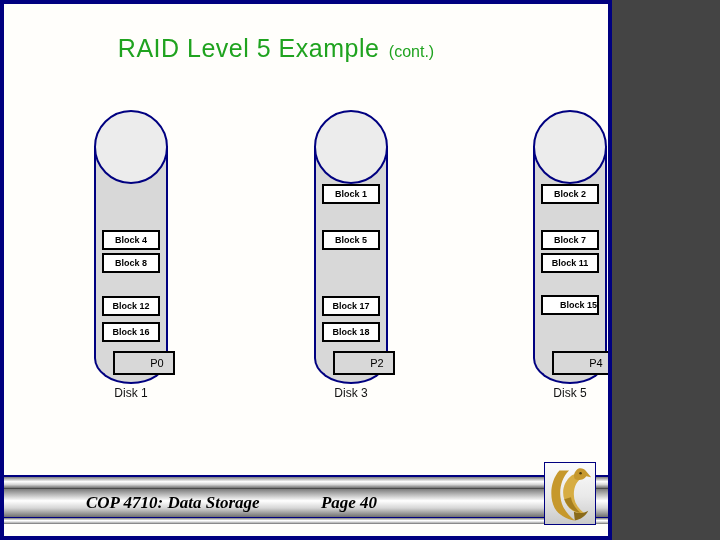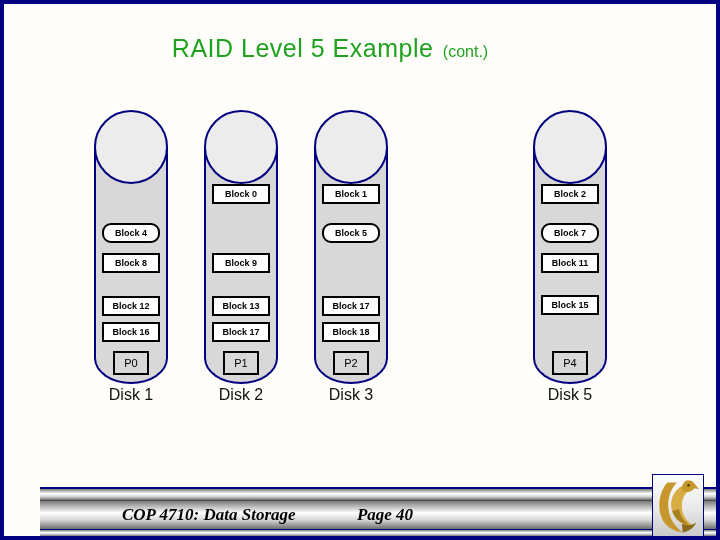--- a/index.html
+++ b/index.html
@@ -1,18 +1,18 @@
 <!DOCTYPE html>
 <html><head>
 <meta charset="utf-8">
 <style>
   html,body { margin:0; padding:0; background:#444; }
   #slide {
     position:relative;
-    width:720px; height:540px;
+    width:612px; height:540px;
     background:#fffefb;
     border:4px solid #000080;
     box-sizing:border-box;
     overflow:hidden;
     font-family:"Liberation Sans", sans-serif;
   }
 
   
   .title {
     position:absolute; top:30px; left:0; width:100%;
@@ -45,40 +45,40 @@
     border:2px solid #000080; border-radius:50%;
     z-index:2;
   }
   .blk {
     position:absolute; left:8px; width:54px; height:16px;
     background:#ffffff; border:2px solid #000000;
     font-size:9px; font-weight:bold; line-height:16px; text-align:center;
     color:#000; z-index:3; white-space:nowrap;
   }
   .r1  { top:74px; }
-  .r2  { top:113px;border-radius:9px; }
+  .r2  { top:120px; }
   .r3  { top:143px; }
   .r4  { top:186px; }
-  .r4b { top:185px; }
+  .r4b { top:185px;text-align:right; }
   .r5  { top:212px; }
   .pbox {
     position:absolute; left:19px; top:241px; width:32px; height:20px;
     background:#d8d8d8; border:2px solid #000000;
     font-size:11px; line-height:20px; text-align:center;
-    color:#000; z-index:3;
+    color:#000; z-index:3;padding-left:26px;
   }
   .disk-label {
     position:absolute; left:0; top:276px; width:100%;
-    text-align:center; font-size:16px; color:#111; z-index:3;
+    text-align:center; font-size:12px; color:#111; z-index:3;
   }
   .d1 { left:90px; } .d2 { left:200px; } .d3 { left:310px; }
   .d4 { left:420px; } .d5 { left:529px; }
 
   
-  .footer { position:absolute; left:0; right:0; bottom:0; z-index:4;margin-left:36px; }
+  .footer { position:absolute; left:0; right:0; bottom:12px; z-index:4; }
   .grad {
     background:linear-gradient(180deg,#7c7c7c 0%,#ffffff 42%,#d6d6d6 68%,#6f6f6f 100%);
   }
   .bar-thin-top { height:11px; border-top:2px solid #000080; border-bottom:1px solid #4a4a4a; }
   .bar-main {
     height:28px; border-bottom:1px solid #000080;
     display:flex; align-items:center;
     font-family:"Liberation Serif", serif;
     font-style:italic; font-weight:bold; font-size:17px; color:#000;
     position:relative;
@@ -112,31 +112,20 @@
     <div class="cyl-bottom"></div>
     <div class="cyl-top"></div>
     <div class="blk r2">Block 4</div>
     <div class="blk r3">Block 8</div>
     <div class="blk r4">Block 12</div>
     <div class="blk r5">Block 16</div>
     <div class="pbox">P0</div>
     <div class="disk-label">Disk 1</div>
   </div>
 
-  <div class="disk-col d2">
-    <div class="cyl-body"></div>
-    <div class="cyl-bottom"></div>
-    <div class="cyl-top"></div>
-    <div class="blk r1">Block 0</div>
-    <div class="blk r3">Block 9</div>
-    <div class="blk r4">Block 13</div>
-    <div class="blk r5">Block 17</div>
-    <div class="pbox">P1</div>
-    <div class="disk-label">Disk 2</div>
-  </div>
 
   <div class="disk-col d3">
     <div class="cyl-body"></div>
     <div class="cyl-bottom"></div>
     <div class="cyl-top"></div>
     <div class="blk r1">Block 1</div>
     <div class="blk r2">Block 5</div>
     <div class="blk r4">Block 17</div>
     <div class="blk r5">Block 18</div>
     <div class="pbox">P2</div>

